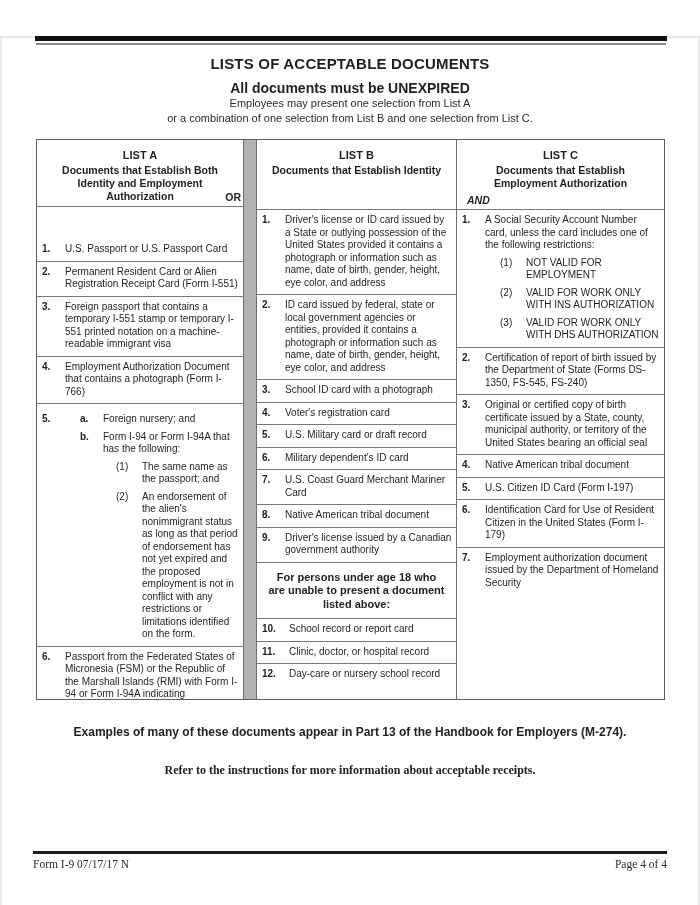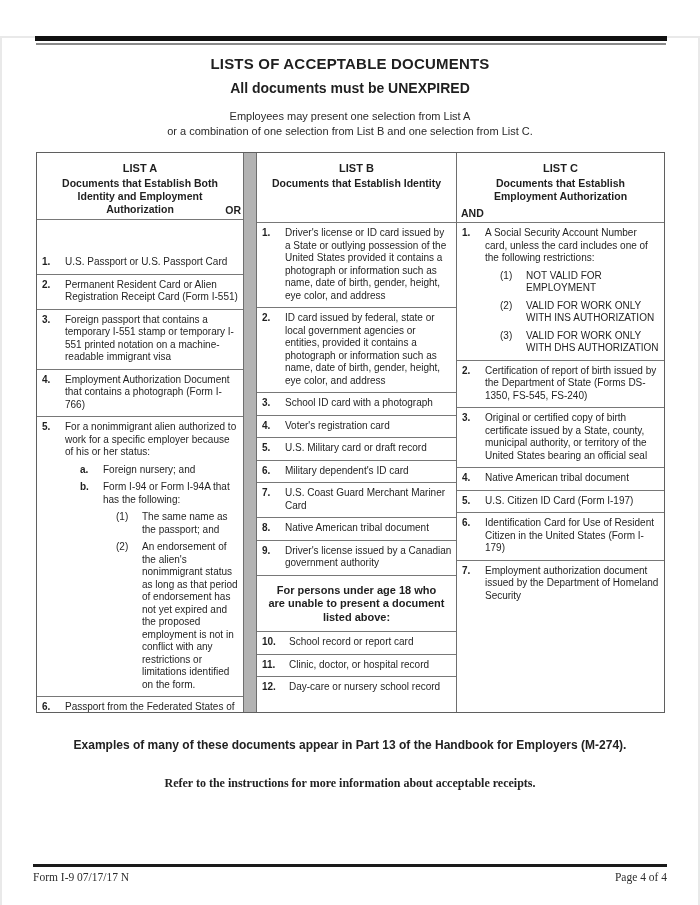--- a/index.html
+++ b/index.html
@@ -11,37 +11,37 @@
     position:relative;
     overflow:hidden;
   }
   .page { width:700px; height:905px; padding:0 31px; box-shadow: inset 0 0 0 2px #e9e9e9; }
 
   .top-bar { margin:36px 2px 0 4px; height:7px; background:#111; border-bottom:2px solid #fff; box-shadow:0 3px 0 -1px #8a8a8a; }
 
   .title-block { text-align:center; margin-top:12px; }
   .doc-title { font-size:15px; font-weight:bold; letter-spacing:.2px; }
   .doc-subtitle { font-size:14px; font-weight:bold; margin-top:8px; }
-  .intro { text-align:center; margin-top:13px; font-size:11px; line-height:14.5px; color:#2a2a2a; }
+  .intro { text-align:center; font-size:11px; line-height:14.5px; color:#2a2a2a; }
 
   .doc-table { margin:14px 0 0 5px; width:629px; height:561px; display:flex; border:1px solid #5f5f5f; }
   .col { display:flex; flex-direction:column; overflow:hidden; }
   .col-a { width:206px;gap:32px; }
   .strip { width:14px; background:#b3b3b3; border-left:1px solid #6e6e6e; border-right:1px solid #6e6e6e; }
   .col-b { width:200px; border-right:1px solid #6e6e6e; }
   .col-c { flex:1; }
 
   .col-header { position:relative; text-align:center; border-bottom:1px solid #787878; padding:9px 6px 3px; }
   .col-a .col-header { height:78px; }
   .col-b .col-header, .col-c .col-header { height:70px; }
   .list-name { font-size:11px; font-weight:bold; }
   .col-heading { font-size:10.5px; font-weight:bold; line-height:13px; max-width:172px; margin:3px auto 0; }
   .connector { position:absolute; bottom:3px; font-size:10.5px; font-weight:bold; }
   .connector.or { right:2px; }
-  .connector.and { left:4px; }
+  .connector.and { left:10px;font-style:italic; }
 
   .rows { }
   .row { padding:4px 4px 5px 5px; border-bottom:1px solid #787878; font-size:10px; line-height:12.5px; }
   .rows.final .row:last-child { border-bottom:none; }
   .entry { position:relative; padding-left:23px; }
   .entry .num { position:absolute; left:0; top:0; font-weight:bold; }
   .entry.paren { padding-left:26px; }
   .entry.paren > .num { font-weight:normal; }
   .sub-entry { margin:5px 0 0 15px; }
   .sub-entry .sub-entry { margin-left:13px; }
@@ -89,21 +89,21 @@
           <div class="row">
             <div class="entry"><span class="num">2.</span><span class="txt">Permanent Resident Card or Alien Registration Receipt Card (Form I-551)</span></div>
           </div>
           <div class="row">
             <div class="entry"><span class="num">3.</span><span class="txt">Foreign passport that contains a temporary I-551 stamp or temporary I-551 printed notation on a machine-readable immigrant visa</span></div>
           </div>
           <div class="row">
             <div class="entry"><span class="num">4.</span><span class="txt">Employment Authorization Document that contains a photograph (Form I-766)</span></div>
           </div>
           <div class="row">
-            <div class="entry"><span class="num">5.</span><span class="txt">For a nonimmigrant alien authorized to work for a specific employer because of his or her status:</span><div class="sub-entry">
+            <div class="entry"><span class="num">5.</span><div class="sub-entry">
                 <div class="entry"><span class="num">a.</span><span class="txt">Foreign nursery; and</span></div>
               </div><div class="sub-entry">
                 <div class="entry"><span class="num">b.</span><span class="txt">Form I-94 or Form I-94A that has the following:</span><div class="sub-entry">
                     <div class="entry paren"><span class="num">(1)</span><span class="txt">The same name as the passport; and</span></div>
                   </div><div class="sub-entry">
                     <div class="entry paren"><span class="num">(2)</span><span class="txt">An endorsement of the alien's nonimmigrant status as long as that period of endorsement has not yet expired and the proposed employment is not in conflict with any restrictions or limitations identified on the form.</span></div>
                   </div></div>
               </div></div>
           </div>
           <div class="row">

